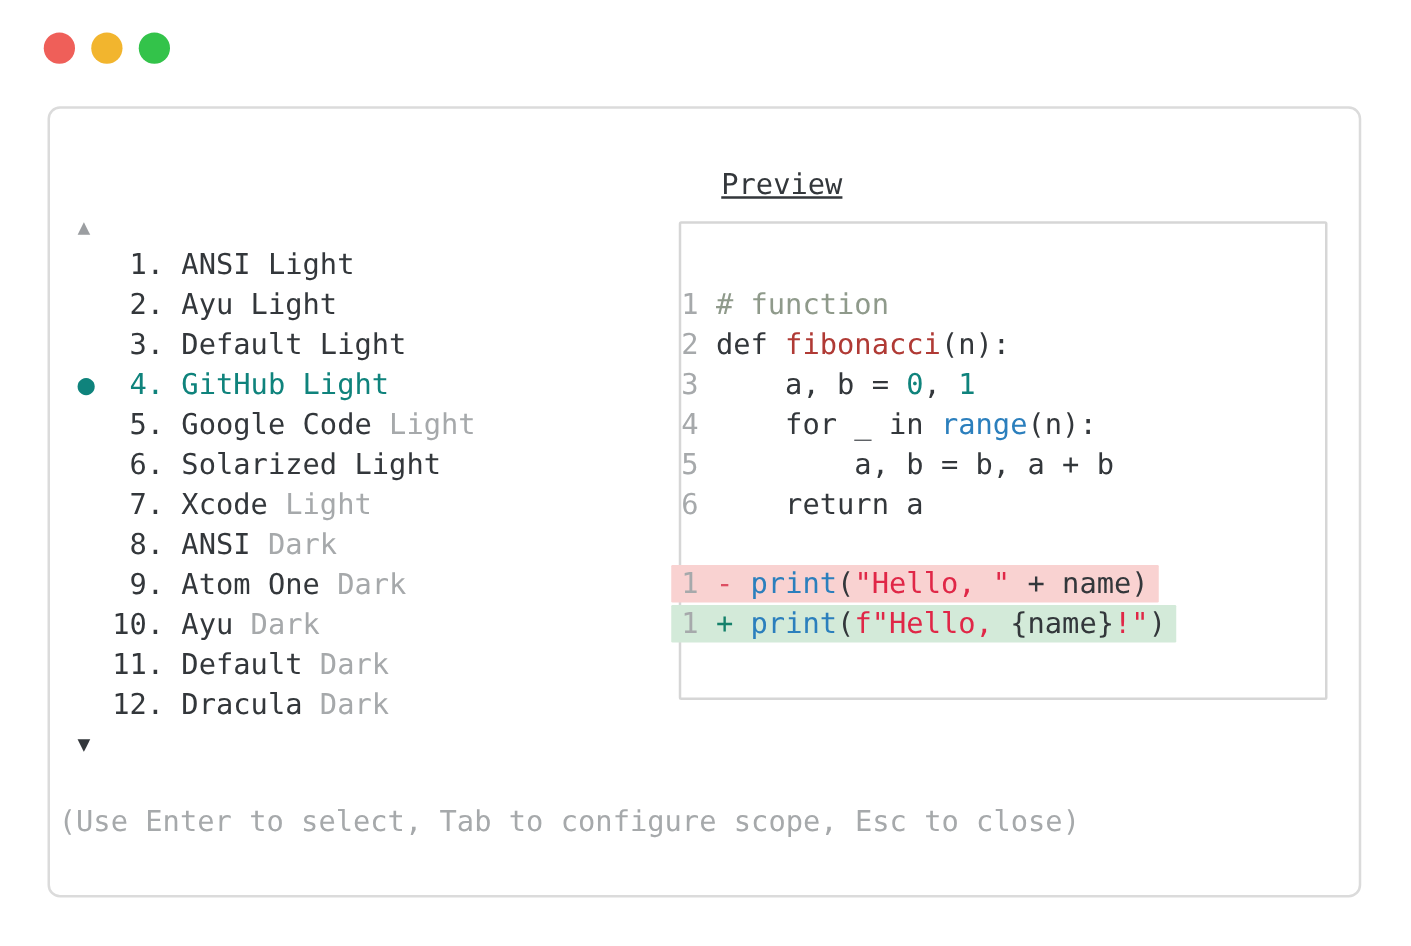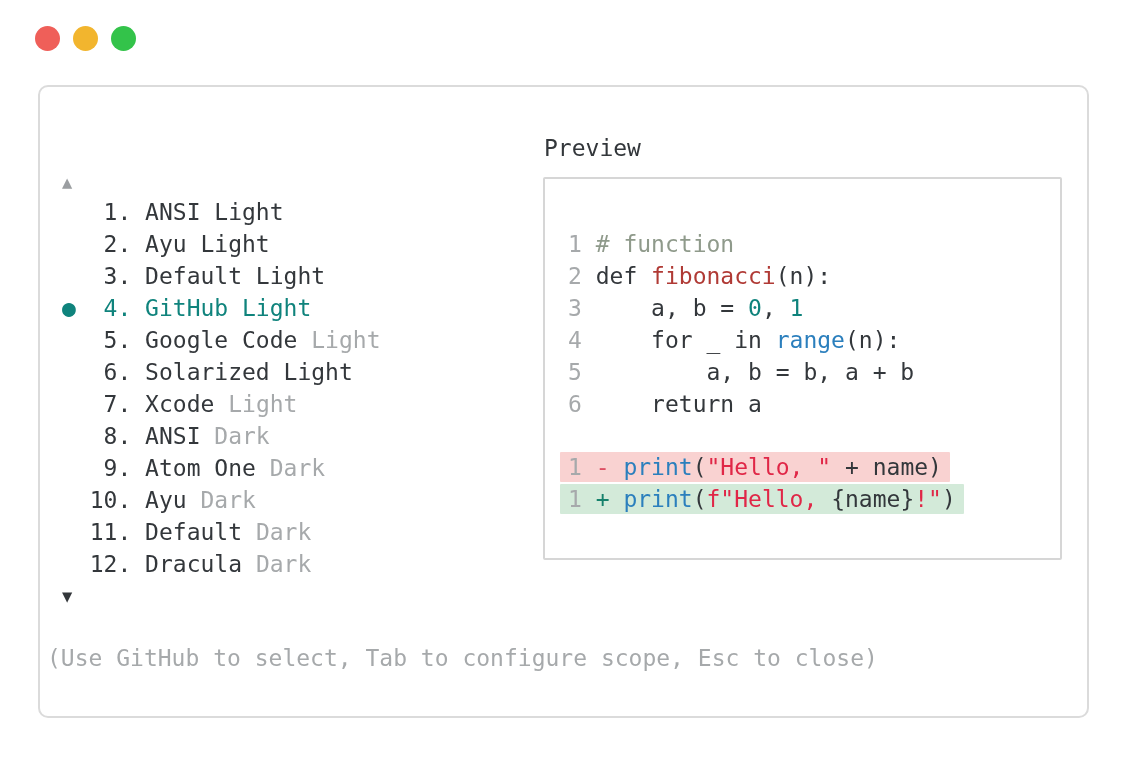--- a/index.html
+++ b/index.html
@@ -14,45 +14,45 @@
     position:absolute; left:38px; top:85px; width:1051px; height:633px;
     border:2px solid #dbdbdb; border-radius:10px; background:#fff;
   }
   .mono { font-size:23px; line-height:32px; white-space:pre; }
   .prompt   { position:absolute; left:22px; top:45px;  color:#33373b; }
   .arrow-up { position:absolute; left:22px; top:79px;  color:#9b9ea1; font-size:17px; line-height:32px; }
   .arrow-dn { position:absolute; left:22px; top:493px; color:#33373b; font-size:17px; line-height:32px; }
   .list { position:absolute; left:22px; top:109px; }
   .list-row { height:32px; }
   .footer { position:absolute; left:7px; top:555px; color:#a6a9ab; }
-  .preview-label { position:absolute; left:504px; top:45px; color:#33373b; }
+  .preview-label { position:absolute; left:537px; top:45px; color:#33373b;text-decoration:underline; }
   .preview-box {
     position:absolute; left:503px; top:90px; width:519px; height:383px;
     border:2px solid #d6d6d6; border-radius:2px; background:#fff;
   }
   .code { position:absolute; left:0; top:49px; width:100%; }
-  .code-line { height:32px; padding-left:23px; }
+  .code-line { height:32px; }
   .hl { display:inline-block; height:30px; line-height:30px; padding:0 8px; margin-left:-8px; border-radius:1px; vertical-align:top; }
 </style>
 </head>
 <body>
 
 <div class="dot" style="left: 35px; background: rgb(239, 95, 89);"></div>
 <div class="dot" style="left: 73px; background: rgb(242, 181, 46);"></div>
 <div class="dot" style="left: 111px; background: rgb(51, 195, 74);"></div>
 
 <div class="panel">
 
 
   <div class="arrow-up">▲</div>
 
   <div class="mono list" id="theme-list"><div class="list-row"><span style="color: rgb(15, 131, 124);">  </span><span style="color: rgb(51, 55, 59);"> 1. </span><span style="color: rgb(51, 55, 59);">ANSI Light</span></div><div class="list-row"><span style="color: rgb(15, 131, 124);">  </span><span style="color: rgb(51, 55, 59);"> 2. </span><span style="color: rgb(51, 55, 59);">Ayu Light</span></div><div class="list-row"><span style="color: rgb(15, 131, 124);">  </span><span style="color: rgb(51, 55, 59);"> 3. </span><span style="color: rgb(51, 55, 59);">Default Light</span></div><div class="list-row"><span style="color: rgb(15, 131, 124);">● </span><span style="color: rgb(15, 131, 124);"> 4. </span><span style="color: rgb(15, 131, 124);">GitHub Light</span></div><div class="list-row"><span style="color: rgb(15, 131, 124);">  </span><span style="color: rgb(51, 55, 59);"> 5. </span><span style="color: rgb(51, 55, 59);">Google Code</span><span style="color: rgb(166, 169, 171);"> Light</span></div><div class="list-row"><span style="color: rgb(15, 131, 124);">  </span><span style="color: rgb(51, 55, 59);"> 6. </span><span style="color: rgb(51, 55, 59);">Solarized Light</span></div><div class="list-row"><span style="color: rgb(15, 131, 124);">  </span><span style="color: rgb(51, 55, 59);"> 7. </span><span style="color: rgb(51, 55, 59);">Xcode</span><span style="color: rgb(166, 169, 171);"> Light</span></div><div class="list-row"><span style="color: rgb(15, 131, 124);">  </span><span style="color: rgb(51, 55, 59);"> 8. </span><span style="color: rgb(51, 55, 59);">ANSI</span><span style="color: rgb(166, 169, 171);"> Dark</span></div><div class="list-row"><span style="color: rgb(15, 131, 124);">  </span><span style="color: rgb(51, 55, 59);"> 9. </span><span style="color: rgb(51, 55, 59);">Atom One</span><span style="color: rgb(166, 169, 171);"> Dark</span></div><div class="list-row"><span style="color: rgb(15, 131, 124);">  </span><span style="color: rgb(51, 55, 59);">10. </span><span style="color: rgb(51, 55, 59);">Ayu</span><span style="color: rgb(166, 169, 171);"> Dark</span></div><div class="list-row"><span style="color: rgb(15, 131, 124);">  </span><span style="color: rgb(51, 55, 59);">11. </span><span style="color: rgb(51, 55, 59);">Default</span><span style="color: rgb(166, 169, 171);"> Dark</span></div><div class="list-row"><span style="color: rgb(15, 131, 124);">  </span><span style="color: rgb(51, 55, 59);">12. </span><span style="color: rgb(51, 55, 59);">Dracula</span><span style="color: rgb(166, 169, 171);"> Dark</span></div></div>
 
   <div class="arrow-dn">▼</div>
 
-  <div class="mono footer">(Use GitHub to select, Tab to configure scope, Esc to close)</div>
+  <div class="mono footer">(Use Enter to select, Tab to configure scope, Esc to close)</div>
 
   <div class="mono preview-label">Preview</div>
 
   <div class="preview-box">
     <div class="mono code" id="code-area"><div class="code-line"><span style="color: rgb(166, 169, 171);">1 </span><span style="color: rgb(143, 154, 139);"># function</span></div><div class="code-line"><span style="color: rgb(166, 169, 171);">2 </span><span style="color: rgb(51, 55, 59);">def </span><span style="color: rgb(176, 58, 53);">fibonacci</span><span style="color: rgb(51, 55, 59);">(n):</span></div><div class="code-line"><span style="color: rgb(166, 169, 171);">3 </span><span style="color: rgb(51, 55, 59);">    a, b = </span><span style="color: rgb(15, 131, 124);">0</span><span style="color: rgb(51, 55, 59);">, </span><span style="color: rgb(15, 131, 124);">1</span></div><div class="code-line"><span style="color: rgb(166, 169, 171);">4 </span><span style="color: rgb(51, 55, 59);">    for _ in </span><span style="color: rgb(43, 127, 189);">range</span><span style="color: rgb(51, 55, 59);">(n):</span></div><div class="code-line"><span style="color: rgb(166, 169, 171);">5 </span><span style="color: rgb(51, 55, 59);">        a, b = b, a + b</span></div><div class="code-line"><span style="color: rgb(166, 169, 171);">6 </span><span style="color: rgb(51, 55, 59);">    return a</span></div><div class="code-line"></div><div class="code-line"><span class="hl" style="background: rgb(249, 210, 209);"><span style="color: rgb(166, 169, 171);">1 </span><span style="color: rgb(221, 79, 99);">- </span><span style="color: rgb(43, 127, 189);">print</span><span style="color: rgb(51, 55, 59);">(</span><span style="color: rgb(224, 39, 71);">"Hello, "</span><span style="color: rgb(51, 55, 59);"> + name)</span></span></div><div class="code-line"><span class="hl" style="background: rgb(211, 234, 217);"><span style="color: rgb(166, 169, 171);">1 </span><span style="color: rgb(21, 129, 107);">+ </span><span style="color: rgb(43, 127, 189);">print</span><span style="color: rgb(51, 55, 59);">(</span><span style="color: rgb(224, 39, 71);">f"Hello, </span><span style="color: rgb(51, 55, 59);">{name}</span><span style="color: rgb(224, 39, 71);">!"</span><span style="color: rgb(51, 55, 59);">)</span></span></div></div>
   </div>
 </div>
 
 </body></html>

